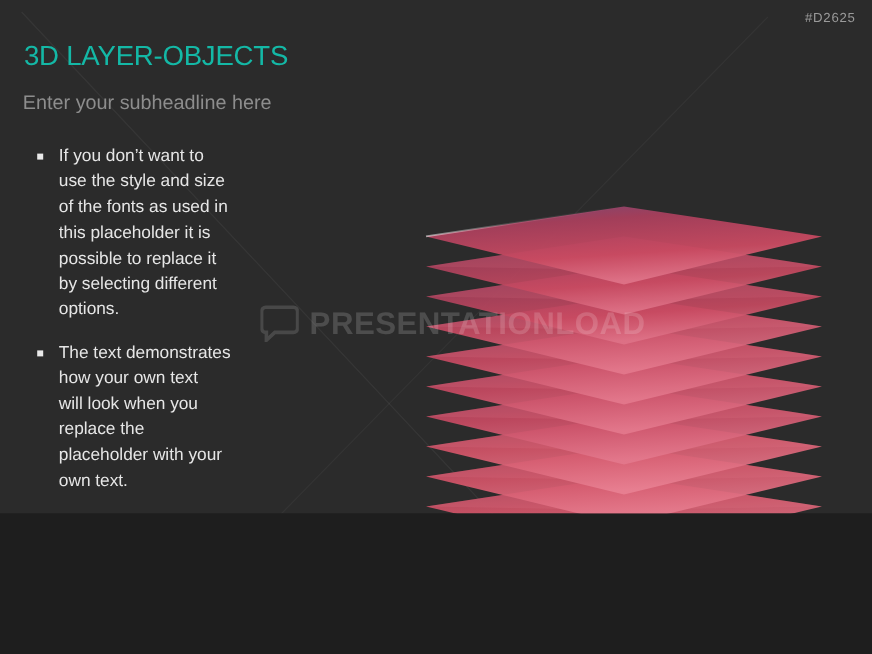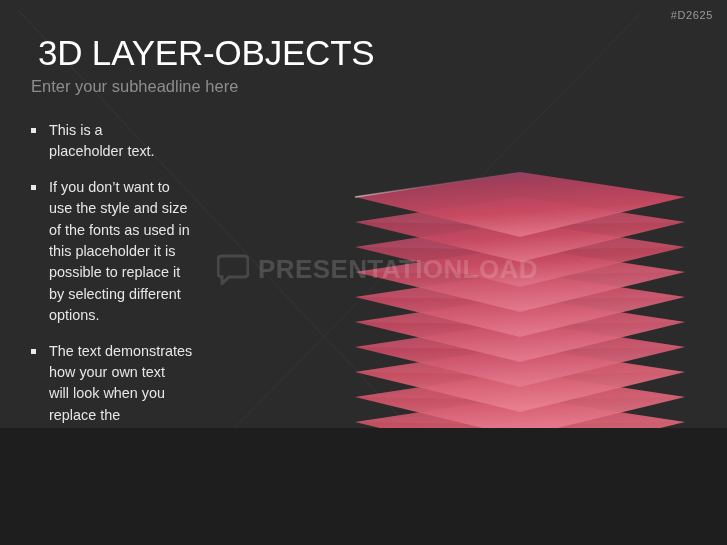--- a/index.html
+++ b/index.html
@@ -30,32 +30,32 @@
     position: absolute;
     top: 9px;
     right: 14px;
     font-size: 11px;
     letter-spacing: 0.6px;
     color: #9a9a9a;
     z-index: 6;
   }
   .title {
     position: absolute;
-    left: 38px;
+    left: 20px;
     top: 33px;
-    font-size: 35px;
+    font-size: 23px;
     font-weight: 400;
     letter-spacing: -0.2px;
-    color: #ffffff;
+    color: #14b8a6;
     z-index: 6;
     white-space: nowrap;
   }
   .subtitle {
     position: absolute;
-    left: 31px;
+    left: 19px;
     top: 77px;
     font-size: 16.5px;
     font-weight: 400;
     color: #8d8d8d;
     z-index: 6;
     white-space: nowrap;
   }
 
   
   .bullets {
@@ -128,25 +128,20 @@
     <line x1="18" y1="10" x2="520" y2="545" stroke="rgba(255,255,255,0.055)" stroke-width="1"></line>
     <line x1="640" y1="14" x2="120" y2="545" stroke="rgba(255,255,255,0.045)" stroke-width="1"></line>
   </svg>
 
   <div class="doc-id">#D2625</div>
 
   <div class="title">3D LAYER-OBJECTS</div>
   <div class="subtitle">Enter your subheadline here</div>
 
   <div class="bullets">
-    <div class="bullet-item">
-      <span class="bullet-marker"></span>
-      <span class="bullet-text">This is a
-placeholder text.</span>
-    </div>
     <div class="bullet-item">
       <span class="bullet-marker"></span>
       <span class="bullet-text">If you don’t want to
 use the style and size
 of the fonts as used in
 this placeholder it is
 possible to replace it
 by selecting different
 options.</span>
     </div>

